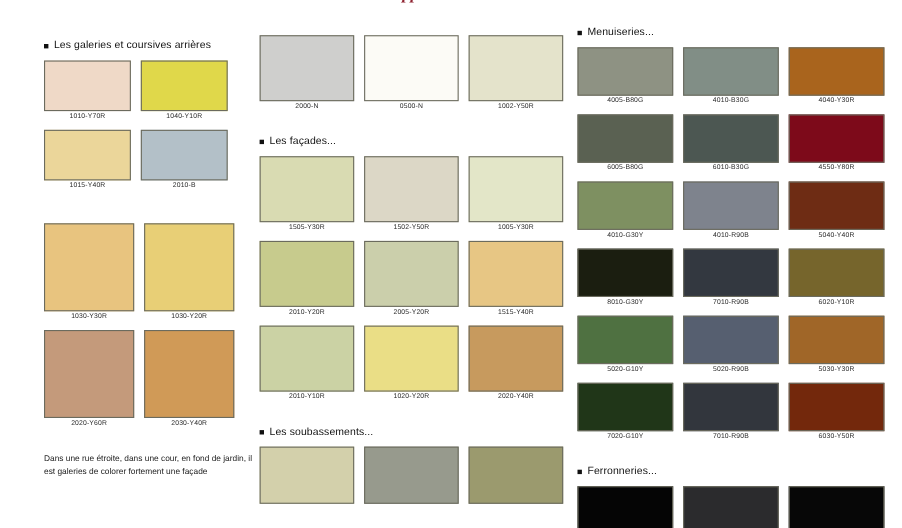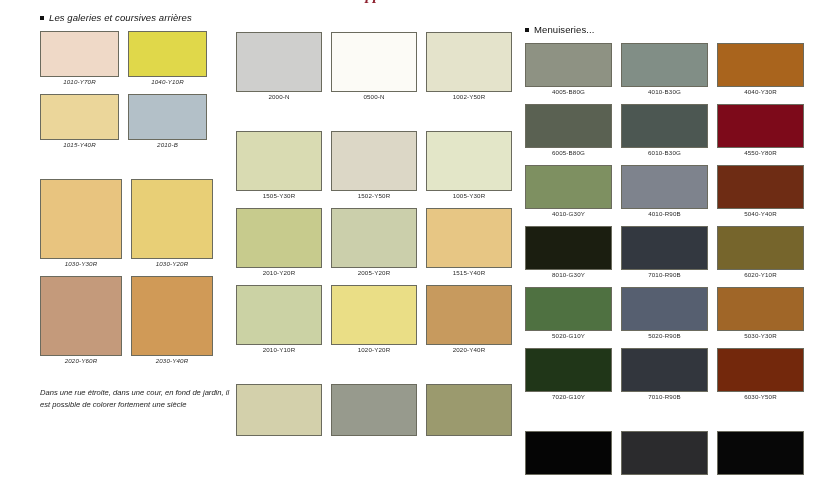--- a/index.html
+++ b/index.html
@@ -64,21 +64,21 @@
 <body>
 
 <div class="page">
 
   <div class="title-clip">
     <div class="title-text">
       <span>Les immeubles de </span><span class="em">rapport</span><span> et les maisons du XIXe siècle</span>
     </div>
   </div>
 
-  <div class="col col-left" id="col-left" style="padding-top:12px;font-style:italic;">
+  <div class="col col-left" id="col-left" style="padding-top:36px;">
       <div class="sec-head">
         <span class="bullet"></span>
         <span>Les galeries et coursives arrières</span>
       </div>
       <div class="spacer-8"></div>
       <div class="swatch-grid size-wide">
         <div class="sw">
           <div class="chip" style="background: rgb(239, 217, 199);"></div>
           <div class="code">1010-Y70R</div>
         </div>
@@ -109,39 +109,43 @@
         <div class="sw">
           <div class="chip" style="background: rgb(196, 154, 123);"></div>
           <div class="code">2020-Y60R</div>
         </div>
         <div class="sw">
           <div class="chip" style="background: rgb(208, 154, 87);"></div>
           <div class="code">2030-Y40R</div>
         </div>
       </div>
       <div class="spacer-14"></div>
-      <div class="note">Dans une rue étroite, dans une cour, en fond de jardin, il est possible de colorer fortement une siècle</div>
+      <div class="note">Dans une rue étroite, dans une cour, en fond de jardin, il est galeries de colorer fortement une façade</div>
     </div>
   <div class="col col-mid" id="col-mid" style="padding-top:24px;">
       <div class="spacer-8"></div>
       <div class="swatch-grid size-mid">
         <div class="sw">
           <div class="chip" style="background: rgb(207, 207, 205);"></div>
           <div class="code">2000-N</div>
         </div>
         <div class="sw">
           <div class="chip" style="background: rgb(252, 251, 246);"></div>
           <div class="code">0500-N</div>
         </div>
         <div class="sw">
           <div class="chip" style="background: rgb(228, 227, 203);"></div>
           <div class="code">1002-Y50R</div>
         </div>
       </div>
       <div class="spacer-14"></div>
+      <div class="sec-head">
+        <span class="bullet"></span>
+        <span>Les façades...</span>
+      </div>
       <div class="spacer-8"></div>
       <div class="swatch-grid size-mid">
         <div class="sw">
           <div class="chip" style="background: rgb(217, 219, 178);"></div>
           <div class="code">1505-Y30R</div>
         </div>
         <div class="sw">
           <div class="chip" style="background: rgb(220, 215, 198);"></div>
           <div class="code">1502-Y50R</div>
         </div>
@@ -168,20 +172,24 @@
         <div class="sw">
           <div class="chip" style="background: rgb(234, 222, 134);"></div>
           <div class="code">1020-Y20R</div>
         </div>
         <div class="sw">
           <div class="chip" style="background: rgb(199, 154, 94);"></div>
           <div class="code">2020-Y40R</div>
         </div>
       </div>
       <div class="spacer-14"></div>
+      <div class="sec-head">
+        <span class="bullet"></span>
+        <span>Les soubassements...</span>
+      </div>
       <div class="spacer-8"></div>
       <div class="swatch-grid size-midlo">
         <div class="sw">
           <div class="chip" style="background: rgb(211, 208, 171);"></div>
           <div class="code"></div>
         </div>
         <div class="sw">
           <div class="chip" style="background: rgb(151, 154, 141);"></div>
           <div class="code"></div>
         </div>
@@ -266,20 +274,24 @@
         <div class="sw">
           <div class="chip" style="background: rgb(50, 54, 61);"></div>
           <div class="code">7010-R90B</div>
         </div>
         <div class="sw">
           <div class="chip" style="background: rgb(115, 40, 12);"></div>
           <div class="code">6030-Y50R</div>
         </div>
       </div>
       <div class="spacer-14"></div>
+      <div class="sec-head">
+        <span class="bullet"></span>
+        <span>Ferronneries...</span>
+      </div>
       <div class="spacer-8"></div>
       <div class="swatch-grid size-r">
         <div class="sw">
           <div class="chip" style="background: rgb(5, 5, 5);"></div>
           <div class="code"></div>
         </div>
         <div class="sw">
           <div class="chip" style="background: rgb(43, 43, 45);"></div>
           <div class="code"></div>
         </div>

